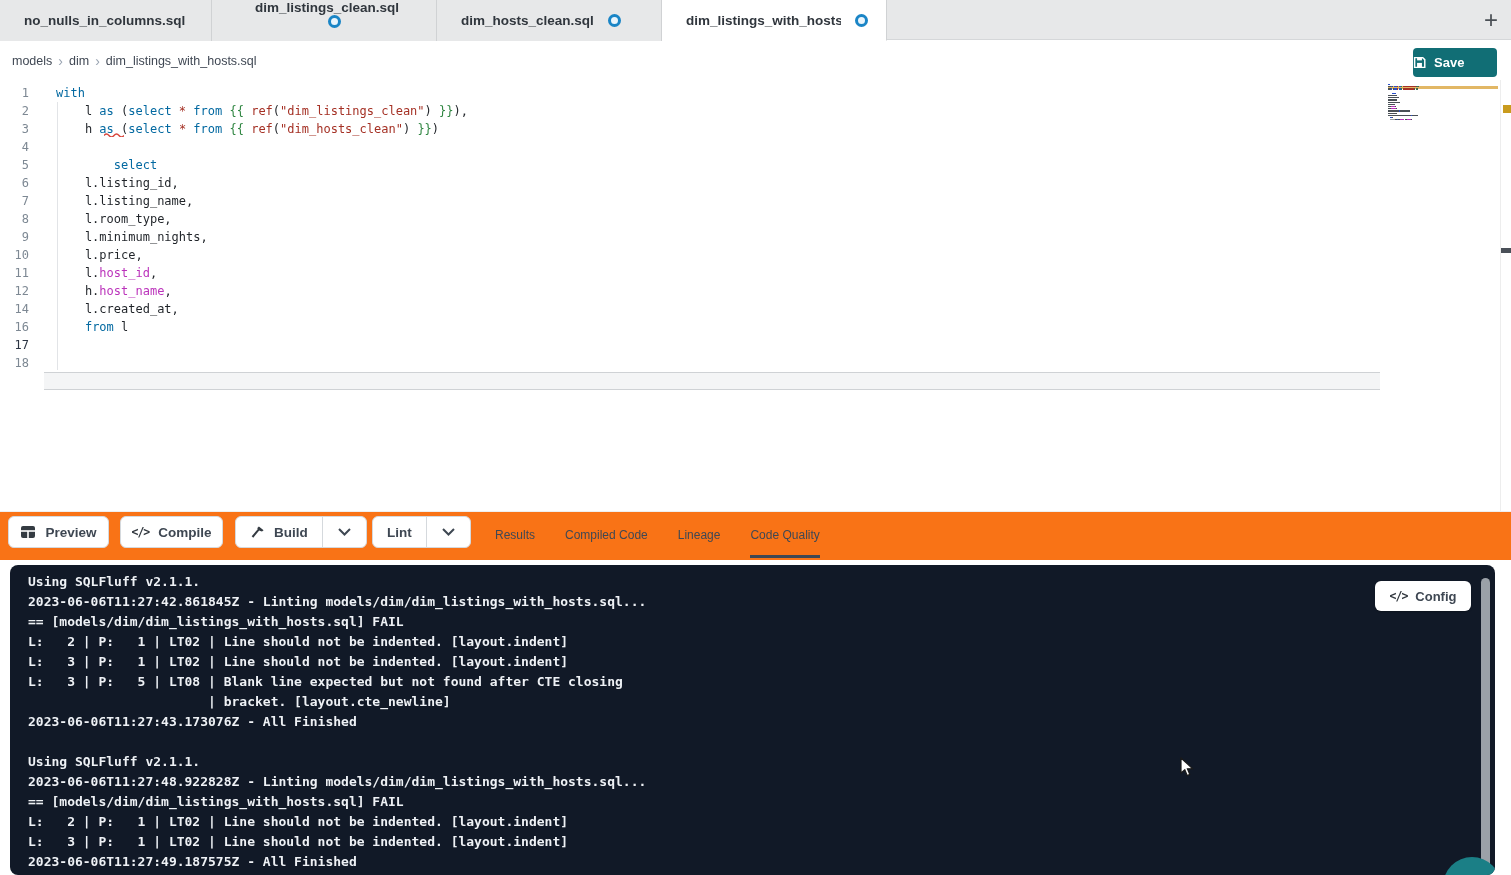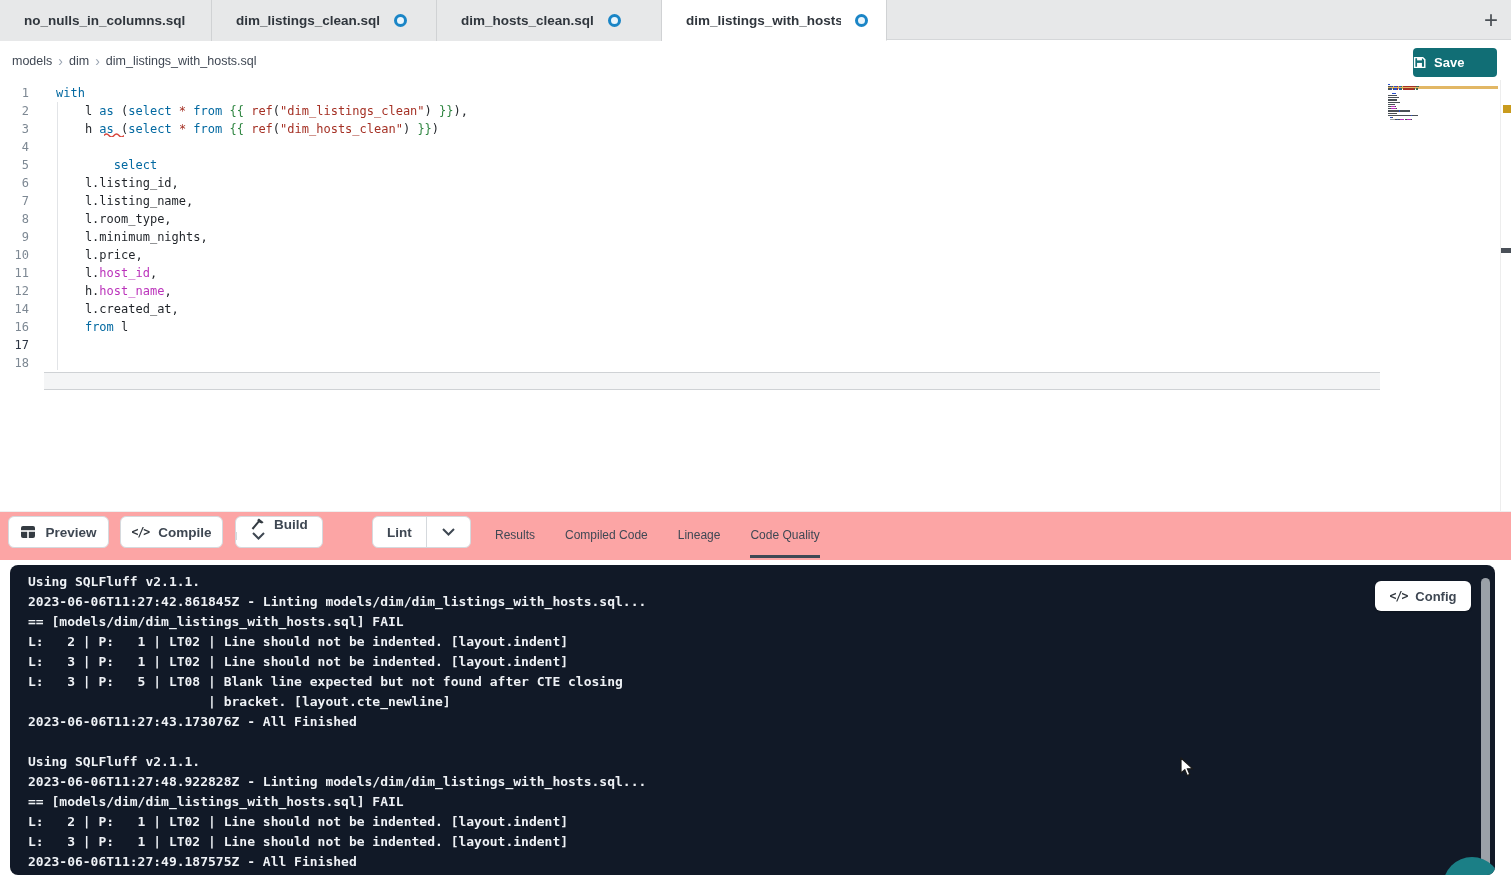--- a/index.html
+++ b/index.html
@@ -58,21 +58,21 @@
   .mm-band { position:absolute; left:0; top:4px; width:110px; height:3px;
              background:#e2b765; }
   .mm-row { position:absolute; height:1.3px; }
   .ruler { position:absolute; left:1500px; top:0; width:11px; height:431px;
            border-left:1px solid #ededed; }
   .ruler-warn { position:absolute; left:2px; top:25px; width:8px; height:8px; background:#c99b1d; }
   .ruler-cur  { position:absolute; left:0px; top:168px; width:11px; height:5px; background:#4a5058; }
 
   
   .toolbar { position:absolute; left:0; top:511px; width:1511px; height:49px;
-             background:#fca5a5; border-top:1px solid #efefef; }
+             background:#f97316; border-top:1px solid #efefef; }
   .btn { position:absolute; top:4px; height:32px; background:#fff;
          border:1px solid #d5d9dd; border-radius:6px; display:flex; align-items:center;
          justify-content:center; gap:9px; font-size:13.5px; color:#3e4752;
          font-weight:600; cursor:pointer; }
   .splitgrp { position:absolute; top:4px; height:32px; border:1px solid #d5d9dd;
               border-radius:6px; display:flex; align-items:stretch; background:#fff; }
   .split-main { display:flex; align-items:center; gap:9px; padding:0 14px;
                 font-size:13.5px; color:#3e4752; font-weight:600; cursor:pointer; }
   .split-arrow { width:44px; display:flex; align-items:center; justify-content:center;
                  border-left:1px solid #d5d9dd; cursor:pointer; }
@@ -104,21 +104,21 @@
 </head>
 <body>
 
 <div id="app">
 
   <div class="tabbar">
     <div id="ftabs" style="display:flex;">
         <div class="ftab" style="width: 212px;">
           <span style="overflow: hidden; white-space: nowrap;">no_nulls_in_columns.sql</span>
         </div>
-        <div class="ftab" style="width: 225px;">
+        <div class="ftab" style="width: 225px; flex-direction: column;">
           <span style="overflow: hidden; white-space: nowrap;">dim_listings_clean.sql</span>
           <span class="moddot"></span>
         </div>
         <div class="ftab" style="width: 225px;">
           <span style="overflow: hidden; white-space: nowrap;">dim_hosts_clean.sql</span>
           <span class="moddot"></span>
         </div>
         <div class="ftab active" style="width: 225px;">
           <span style="overflow: hidden; white-space: nowrap;">dim_listings_with_hosts.sql</span>
           <span class="moddot"></span>
@@ -290,21 +290,21 @@
         <line x1="8" y1="7" x2="8" y2="14" stroke="#fff" stroke-width="1.6"></line>
       </svg>
       <span>Preview</span>
     </div>
 
     <div class="btn" style="left:120px; width:103px;">
       <span class="codeicon">&lt;/&gt;</span>
       <span>Compile</span>
     </div>
 
-    <div class="splitgrp" style="left:235px;flex-direction:column;">
+    <div class="splitgrp" style="left:235px;">
       <div class="split-main">
         <svg width="15" height="15" viewBox="0 0 16 16">
           <path d="M9.5 1.5 L14.5 5.5 L12.8 7 L11 6.5 L9.8 5.8 L3.5 13.5 L1.8 12 L8.2 4.6 L7.8 3.2 Z" fill="#343b42"></path>
         </svg>
         <span>Build</span>
       </div>
       <div class="split-arrow">
         <svg width="13" height="8" viewBox="0 0 13 8">
           <polyline points="1,1 6.5,6.5 12,1" fill="none" stroke="#3e4752" stroke-width="2"></polyline>
         </svg>

